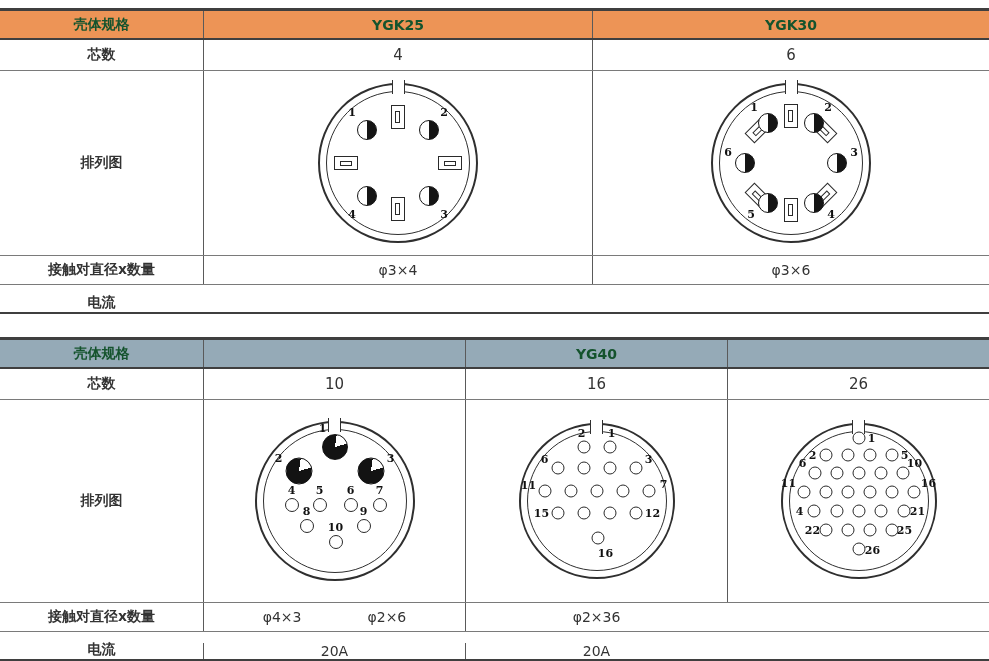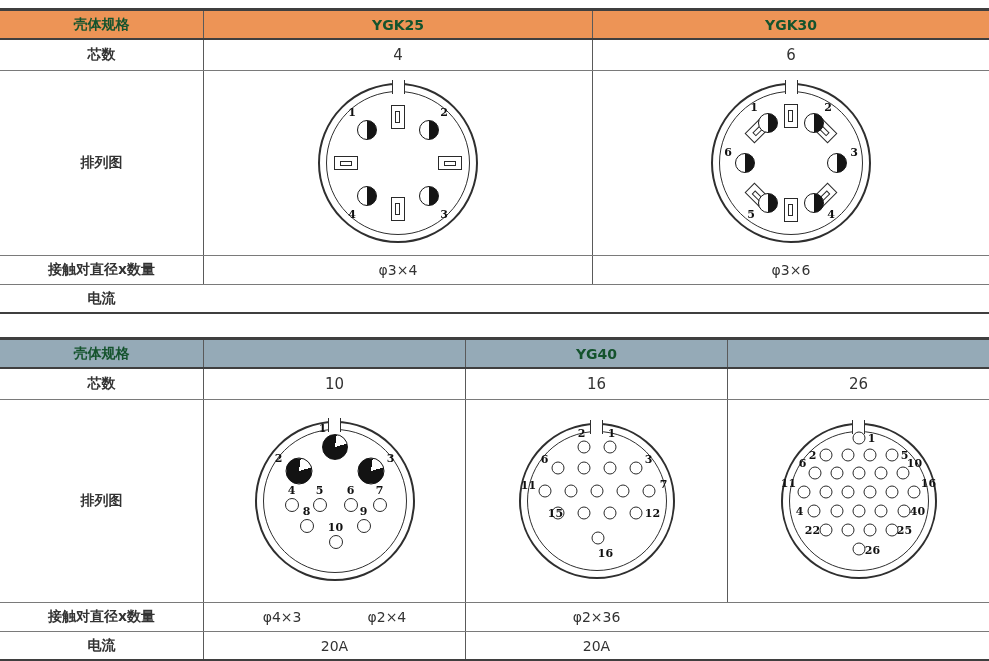--- a/index.html
+++ b/index.html
@@ -15,21 +15,21 @@
   .row.hdr{border-bottom:2px solid #3f3f3f;font-weight:bold;}
   .row.last{border-bottom:2px solid #3f3f3f;}
   #t1 .hdr{background:#ED9456;}
   #t2 .hdr{background:#95AAB7;}
   .c{display:flex;align-items:center;justify-content:center;box-sizing:border-box;font-size:14px;}
   .c + .c{border-left:1px solid #5a5a5a;}
   .hdr .c{color:#14532d;}
   .lbl{font-weight:bold;}
   #t1 .c0{width:203px;} #t1 .c1{width:389px;} #t1 .c2{width:397px;} #t1 .cspan{width:786px;}
   #t2 .c0{width:203px;} #t2 .c1,#t2 .c2,#t2 .c3{width:262px;}
-  .h-hdr{height:29px;} .h-cores{height:31px;} .h-contact{height:29px;} .h-cur{height:29px;}
+  .h-hdr{height:29px;} .h-cores{height:31px;} .h-contact{height:29px;} .h-cur{height:29px;align-items:flex-end;}
   #t1 .h-diag{height:185px;} #t2 .h-diag{height:203px;}
   .cores{font-size:15px;}
   .contact-pair{display:flex;gap:66px;}
   
   .diagram{position:relative;}
   .ring-o,.ring-i{position:absolute;border-radius:50%;box-sizing:border-box;background:transparent;}
   .ring-o{border:2px solid #2f2f2f;}
   .ring-i{border:1.3px solid #2f2f2f;}
   .notch{position:absolute;background:#fff;box-sizing:border-box;
          border-left:1.4px solid #2f2f2f;border-right:1.4px solid #2f2f2f;}
@@ -193,21 +193,21 @@
           <div class="pin open" style="left: 120px; top: 48px; width: 13px; height: 13px;"></div>
           <div class="pinlabel" style="left: 133px; top: 39px;">3</div>
           <div class="pin open" style="left: 29px; top: 71px; width: 13px; height: 13px;"></div>
           <div class="pinlabel" style="left: 13px; top: 65px;">11</div>
           <div class="pin open" style="left: 55px; top: 71px; width: 13px; height: 13px;"></div>
           <div class="pin open" style="left: 81px; top: 71px; width: 13px; height: 13px;"></div>
           <div class="pin open" style="left: 107px; top: 71px; width: 13px; height: 13px;"></div>
           <div class="pin open" style="left: 133px; top: 71px; width: 13px; height: 13px;"></div>
           <div class="pinlabel" style="left: 148px; top: 64px;">7</div>
           <div class="pin open" style="left: 42px; top: 93px; width: 13px; height: 13px;"></div>
-          <div class="pinlabel" style="left: 40px; top: 93px; text-align: center;">15</div>
+          <div class="pinlabel" style="left: 26px; top: 93px; text-align: center;">15</div>
           <div class="pin open" style="left: 68px; top: 93px; width: 13px; height: 13px;"></div>
           <div class="pin open" style="left: 94px; top: 93px; width: 13px; height: 13px;"></div>
           <div class="pin open" style="left: 120px; top: 93px; width: 13px; height: 13px;"></div>
           <div class="pinlabel" style="left: 137px; top: 93px;">12</div>
           <div class="pin open" style="left: 82px; top: 118px; width: 13px; height: 13px;"></div>
           <div class="pinlabel" style="left: 90px; top: 133px;">16</div>
         </div>
       </div>
     <div class="c c3">
         <div class="diagram" style="width: 162px; height: 162px;">
@@ -236,38 +236,38 @@
           <div class="pin open" style="left: 92px; top: 72px; width: 13px; height: 13px;"></div>
           <div class="pin open" style="left: 114px; top: 72px; width: 13px; height: 13px;"></div>
           <div class="pin open" style="left: 136px; top: 72px; width: 13px; height: 13px;"></div>
           <div class="pinlabel" style="left: 151px; top: 63px;">16</div>
           <div class="pin open" style="left: 36px; top: 91px; width: 13px; height: 13px;"></div>
           <div class="pinlabel" style="left: 22px; top: 91px;">4</div>
           <div class="pin open" style="left: 59px; top: 91px; width: 13px; height: 13px;"></div>
           <div class="pin open" style="left: 81px; top: 91px; width: 13px; height: 13px;"></div>
           <div class="pin open" style="left: 103px; top: 91px; width: 13px; height: 13px;"></div>
           <div class="pin open" style="left: 126px; top: 91px; width: 13px; height: 13px;"></div>
-          <div class="pinlabel" style="left: 140px; top: 91px;">40</div>
+          <div class="pinlabel" style="left: 140px; top: 91px;">21</div>
           <div class="pin open" style="left: 48px; top: 110px; width: 13px; height: 13px;"></div>
           <div class="pinlabel" style="left: 35px; top: 110px;">22</div>
           <div class="pin open" style="left: 70px; top: 110px; width: 13px; height: 13px;"></div>
           <div class="pin open" style="left: 92px; top: 110px; width: 13px; height: 13px;"></div>
           <div class="pin open" style="left: 114px; top: 110px; width: 13px; height: 13px;"></div>
           <div class="pinlabel" style="left: 127px; top: 110px;">25</div>
           <div class="pin open" style="left: 81px; top: 129px; width: 13px; height: 13px;"></div>
           <div class="pinlabel" style="left: 95px; top: 130px;">26</div>
         </div>
       </div>
   </div>
   <div class="row h-contact">
     <div class="c c0 lbl">接触对直径x数量</div>
     <div class="c c1">
       <span class="contact-pair">
         <span>φ4×3</span>
-        <span>φ2×4</span>
+        <span>φ2×6</span>
       </span>
     </div>
     <div class="c c3">φ2×36</div>
   </div>
   <div class="row h-cur last">
     <div class="c c0 lbl">电流</div>
     <div class="c c2">20A</div>
     <div class="c c3">20A</div>
   </div>
 </div>

